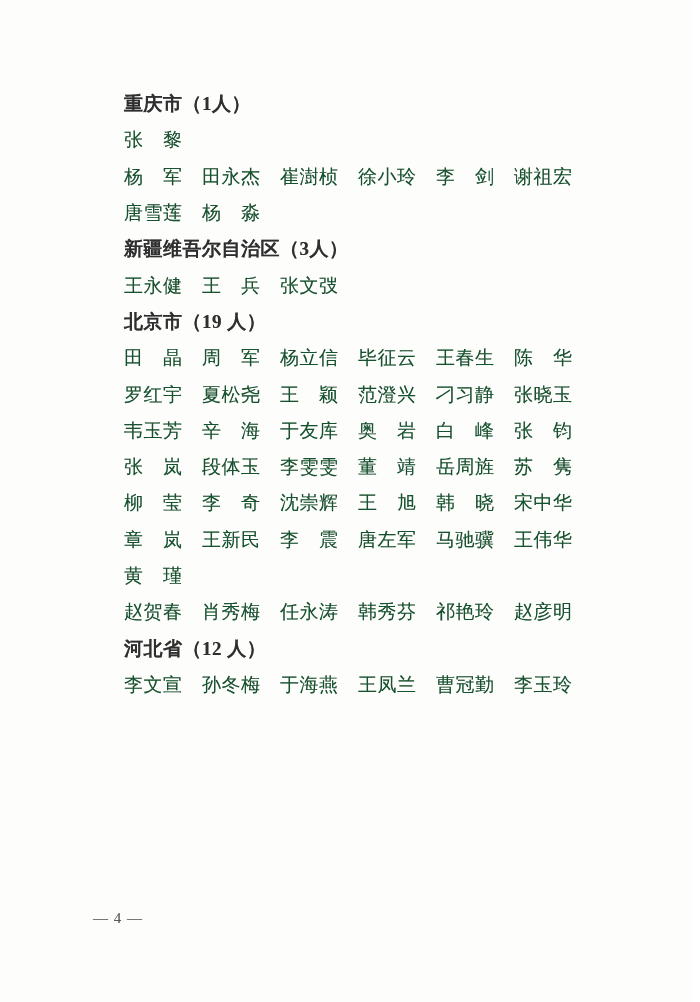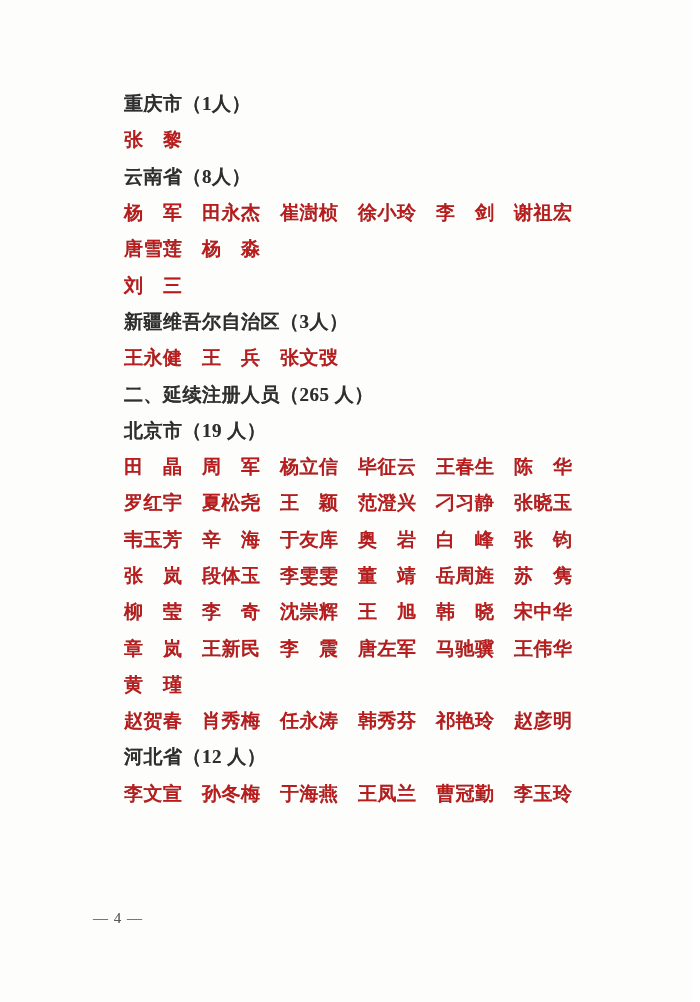--- a/index.html
+++ b/index.html
@@ -28,49 +28,46 @@
     white-space: pre;
     font-size: 19px;
     letter-spacing: 0.5px;
   }
   .line.heading {
     font-weight: 700;
     color: #2f2f2f;
     text-shadow: 0 0 0.5px rgba(40,40,40,0.55);
   }
   .line.names {
-    font-weight: 700;
-    color: #b91c1c;
+    font-weight: 400;
+    color: #14532d;
     text-shadow: 0 0 0.5px rgba(70,70,70,0.40);
   }
   .page-number {
     position: absolute;
     left: 93px;
     top: 910px;
     font-size: 15px;
     color: #585858;
     letter-spacing: 1px;
     white-space: pre;
     text-shadow: 0 0 0.5px rgba(80,80,80,0.35);
   }
 </style>
 </head>
 <body>
 
 <div class="scan-page">
   <div class="document-body">
       <div class="line heading">重庆市（1人）</div>
       <div class="line names">张　黎</div>
-      <div class="line heading">云南省（8人）</div>
       <div class="line names">杨　军　田永杰　崔澍桢　徐小玲　李　剑　谢祖宏</div>
       <div class="line names">唐雪莲　杨　淼</div>
-      <div class="line names">刘　三</div>
       <div class="line heading">新疆维吾尔自治区（3人）</div>
       <div class="line names">王永健　王　兵　张文弢</div>
-      <div class="line heading">二、延续注册人员（265 人）</div>
       <div class="line heading">北京市（19 人）</div>
       <div class="line names">田　晶　周　军　杨立信　毕征云　王春生　陈　华</div>
       <div class="line names">罗红宇　夏松尧　王　颖　范澄兴　刁习静　张晓玉</div>
       <div class="line names">韦玉芳　辛　海　于友库　奥　岩　白　峰　张　钧</div>
       <div class="line names">张　岚　段体玉　李雯雯　董　靖　岳周旌　苏　隽</div>
       <div class="line names">柳　莹　李　奇　沈崇辉　王　旭　韩　晓　宋中华</div>
       <div class="line names">章　岚　王新民　李　震　唐左军　马驰骥　王伟华</div>
       <div class="line names">黄　瑾</div>
       <div class="line names">赵贺春　肖秀梅　任永涛　韩秀芬　祁艳玲　赵彦明</div>
       <div class="line heading">河北省（12 人）</div>

